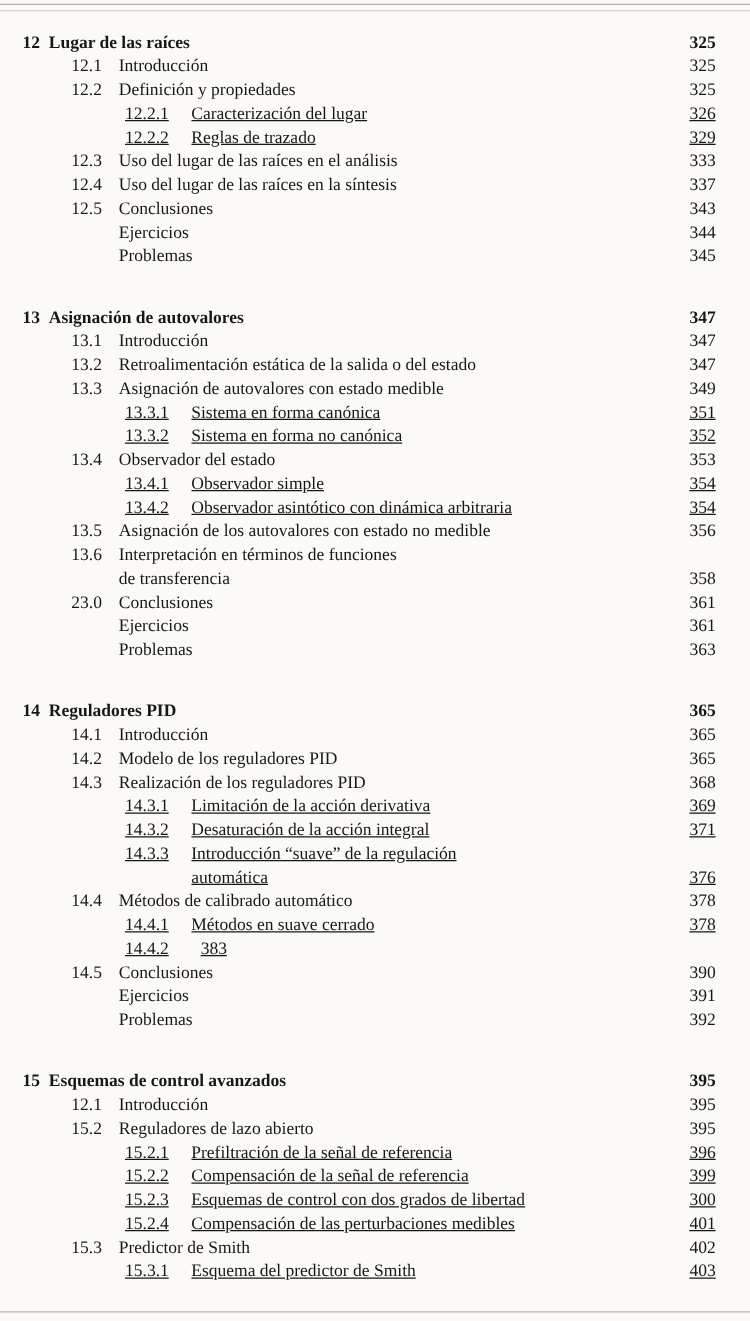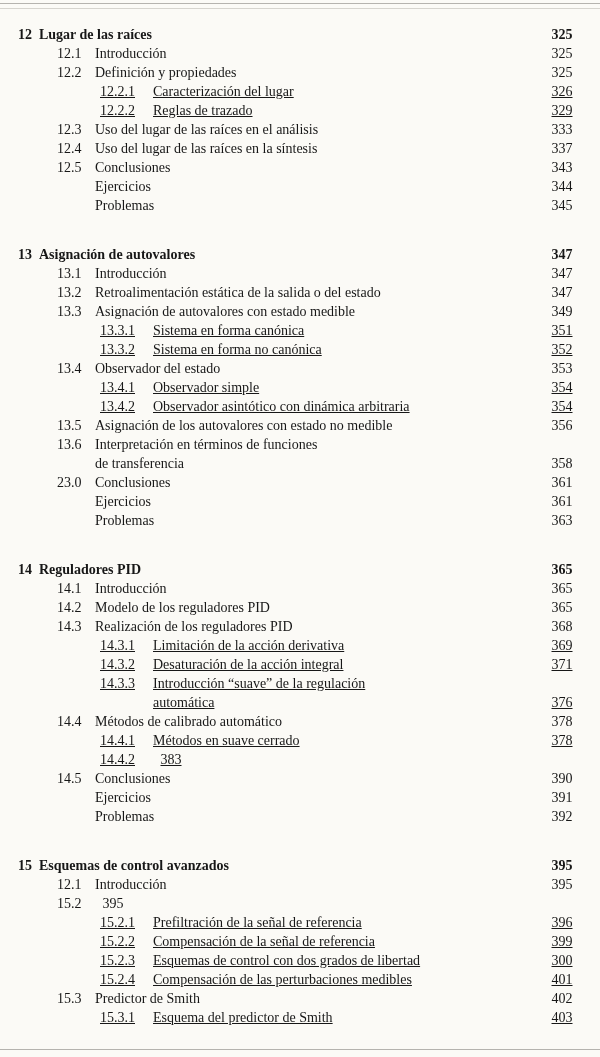--- a/index.html
+++ b/index.html
@@ -267,20 +267,21 @@
         <span class="title">Esquemas de control avanzados</span>
         <span class="page">395</span>
       </div>
       <div class="row entry lvl1">
         <span class="num">12.1</span>
         <span class="title">Introducción</span>
         <span class="page">395</span>
       </div>
       <div class="row entry lvl1">
         <span class="num">15.2</span>
+        <span class="title">Reguladores de lazo abierto</span>
         <span class="page">395</span>
       </div>
       <div class="row entry lvl2">
         <span class="num">15.2.1</span>
         <span class="title">Prefiltración de la señal de referencia</span>
         <span class="page">396</span>
       </div>
       <div class="row entry lvl2">
         <span class="num">15.2.2</span>
         <span class="title">Compensación de la señal de referencia</span>

